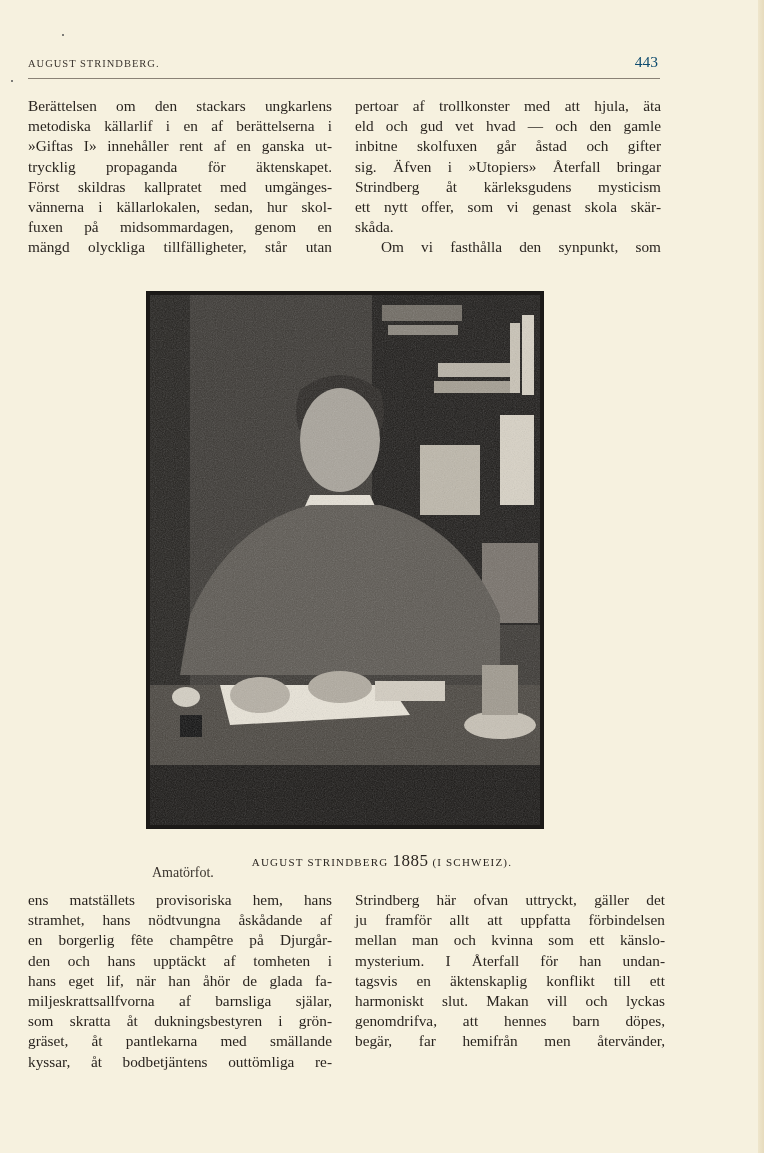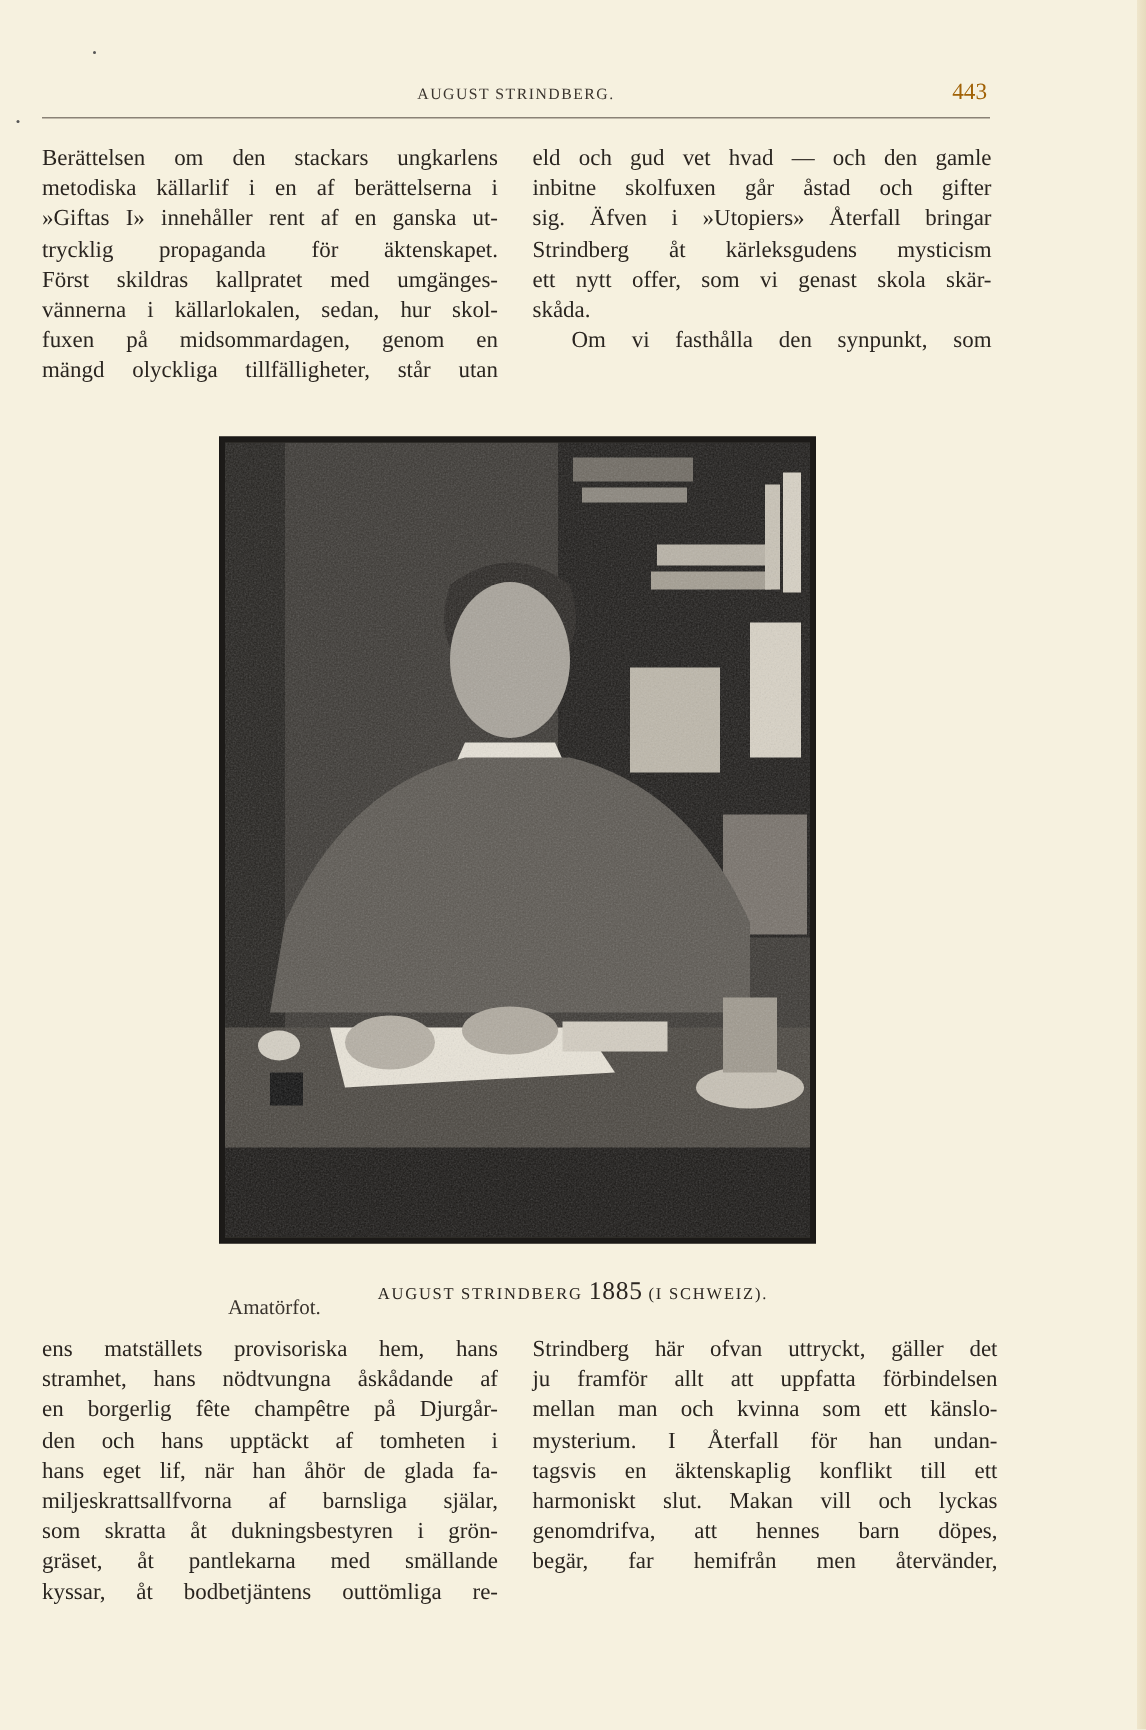--- a/index.html
+++ b/index.html
@@ -5,22 +5,22 @@
   html, body { margin:0; padding:0; }
   body {
     width:764px; height:1153px; overflow:hidden;
     background:#f6f1df;
     font-family:"Liberation Serif","DejaVu Serif",serif;
     color:#2a2520;
     position:relative;
   }
   .page-edge { position:absolute; right:0; top:0; width:6px; height:100%; background:linear-gradient(to right,#efe6cc,#e6dbbd); }
   .header { position:absolute; left:28px; top:52px; width:632px; height:28px; }
-  .running-title { position:absolute; left:0; right:0; top:6px; text-align:center; font-size:10.5px; letter-spacing:1px; color:#3a342e; }
-  .page-number { position:absolute; right:2px; top:1px; font-size:15.5px; color:#a16207; }
+  .running-title { position:absolute; left:0; right:0; top:6px; text-align:left; font-size:10.5px; letter-spacing:1px; color:#3a342e; }
+  .page-number { position:absolute; right:2px; top:1px; font-size:15.5px; color:#0c4a6e; }
   .header-rule { position:absolute; left:0; right:0; top:26px; border-top:1px solid #8a8276; }
   .dot { position:absolute; width:2px; height:2px; background:#555; border-radius:1px; }
 
   .col { position:absolute; font-size:15.3px; line-height:20.2px; text-align:justify; }
   .col .line { display:block; white-space:nowrap; text-align-last:justify; text-align:justify; }
   .col .line.last { text-align-last:left; }
   .col .line.indent { padding-left:26px; }
   .top-left { left:28px; top:96px; width:304px; }
   .top-right { left:355px; top:96px; width:306px; }
   .bottom-left { left:28px; top:890px; width:304px; }
@@ -52,20 +52,21 @@
   <span class="line">metodiska källarlif i en af berättelserna i</span>
   <span class="line">»Giftas I» innehåller rent af en ganska ut-</span>
   <span class="line">trycklig propaganda för äktenskapet.</span>
   <span class="line">Först skildras kallpratet med umgänges-</span>
   <span class="line">vännerna i källarlokalen, sedan, hur skol-</span>
   <span class="line">fuxen på midsommardagen, genom en</span>
   <span class="line">mängd olyckliga tillfälligheter, står utan</span>
 </div>
 
 <div class="col top-right">
+  <span class="line">pertoar af trollkonster med att hjula, äta</span>
   <span class="line">eld och gud vet hvad — och den gamle</span>
   <span class="line">inbitne skolfuxen går åstad och gifter</span>
   <span class="line"><span>sig. Äfven i »Utopiers» </span><span class="ital">Återfall</span><span> bringar</span></span>
   <span class="line">Strindberg åt kärleksgudens mysticism</span>
   <span class="line">ett nytt offer, som vi genast skola skär-</span>
   <span class="line last">skåda.</span>
   <span class="line indent">Om vi fasthålla den synpunkt, som</span>
 </div>
 
 <div class="figure">

